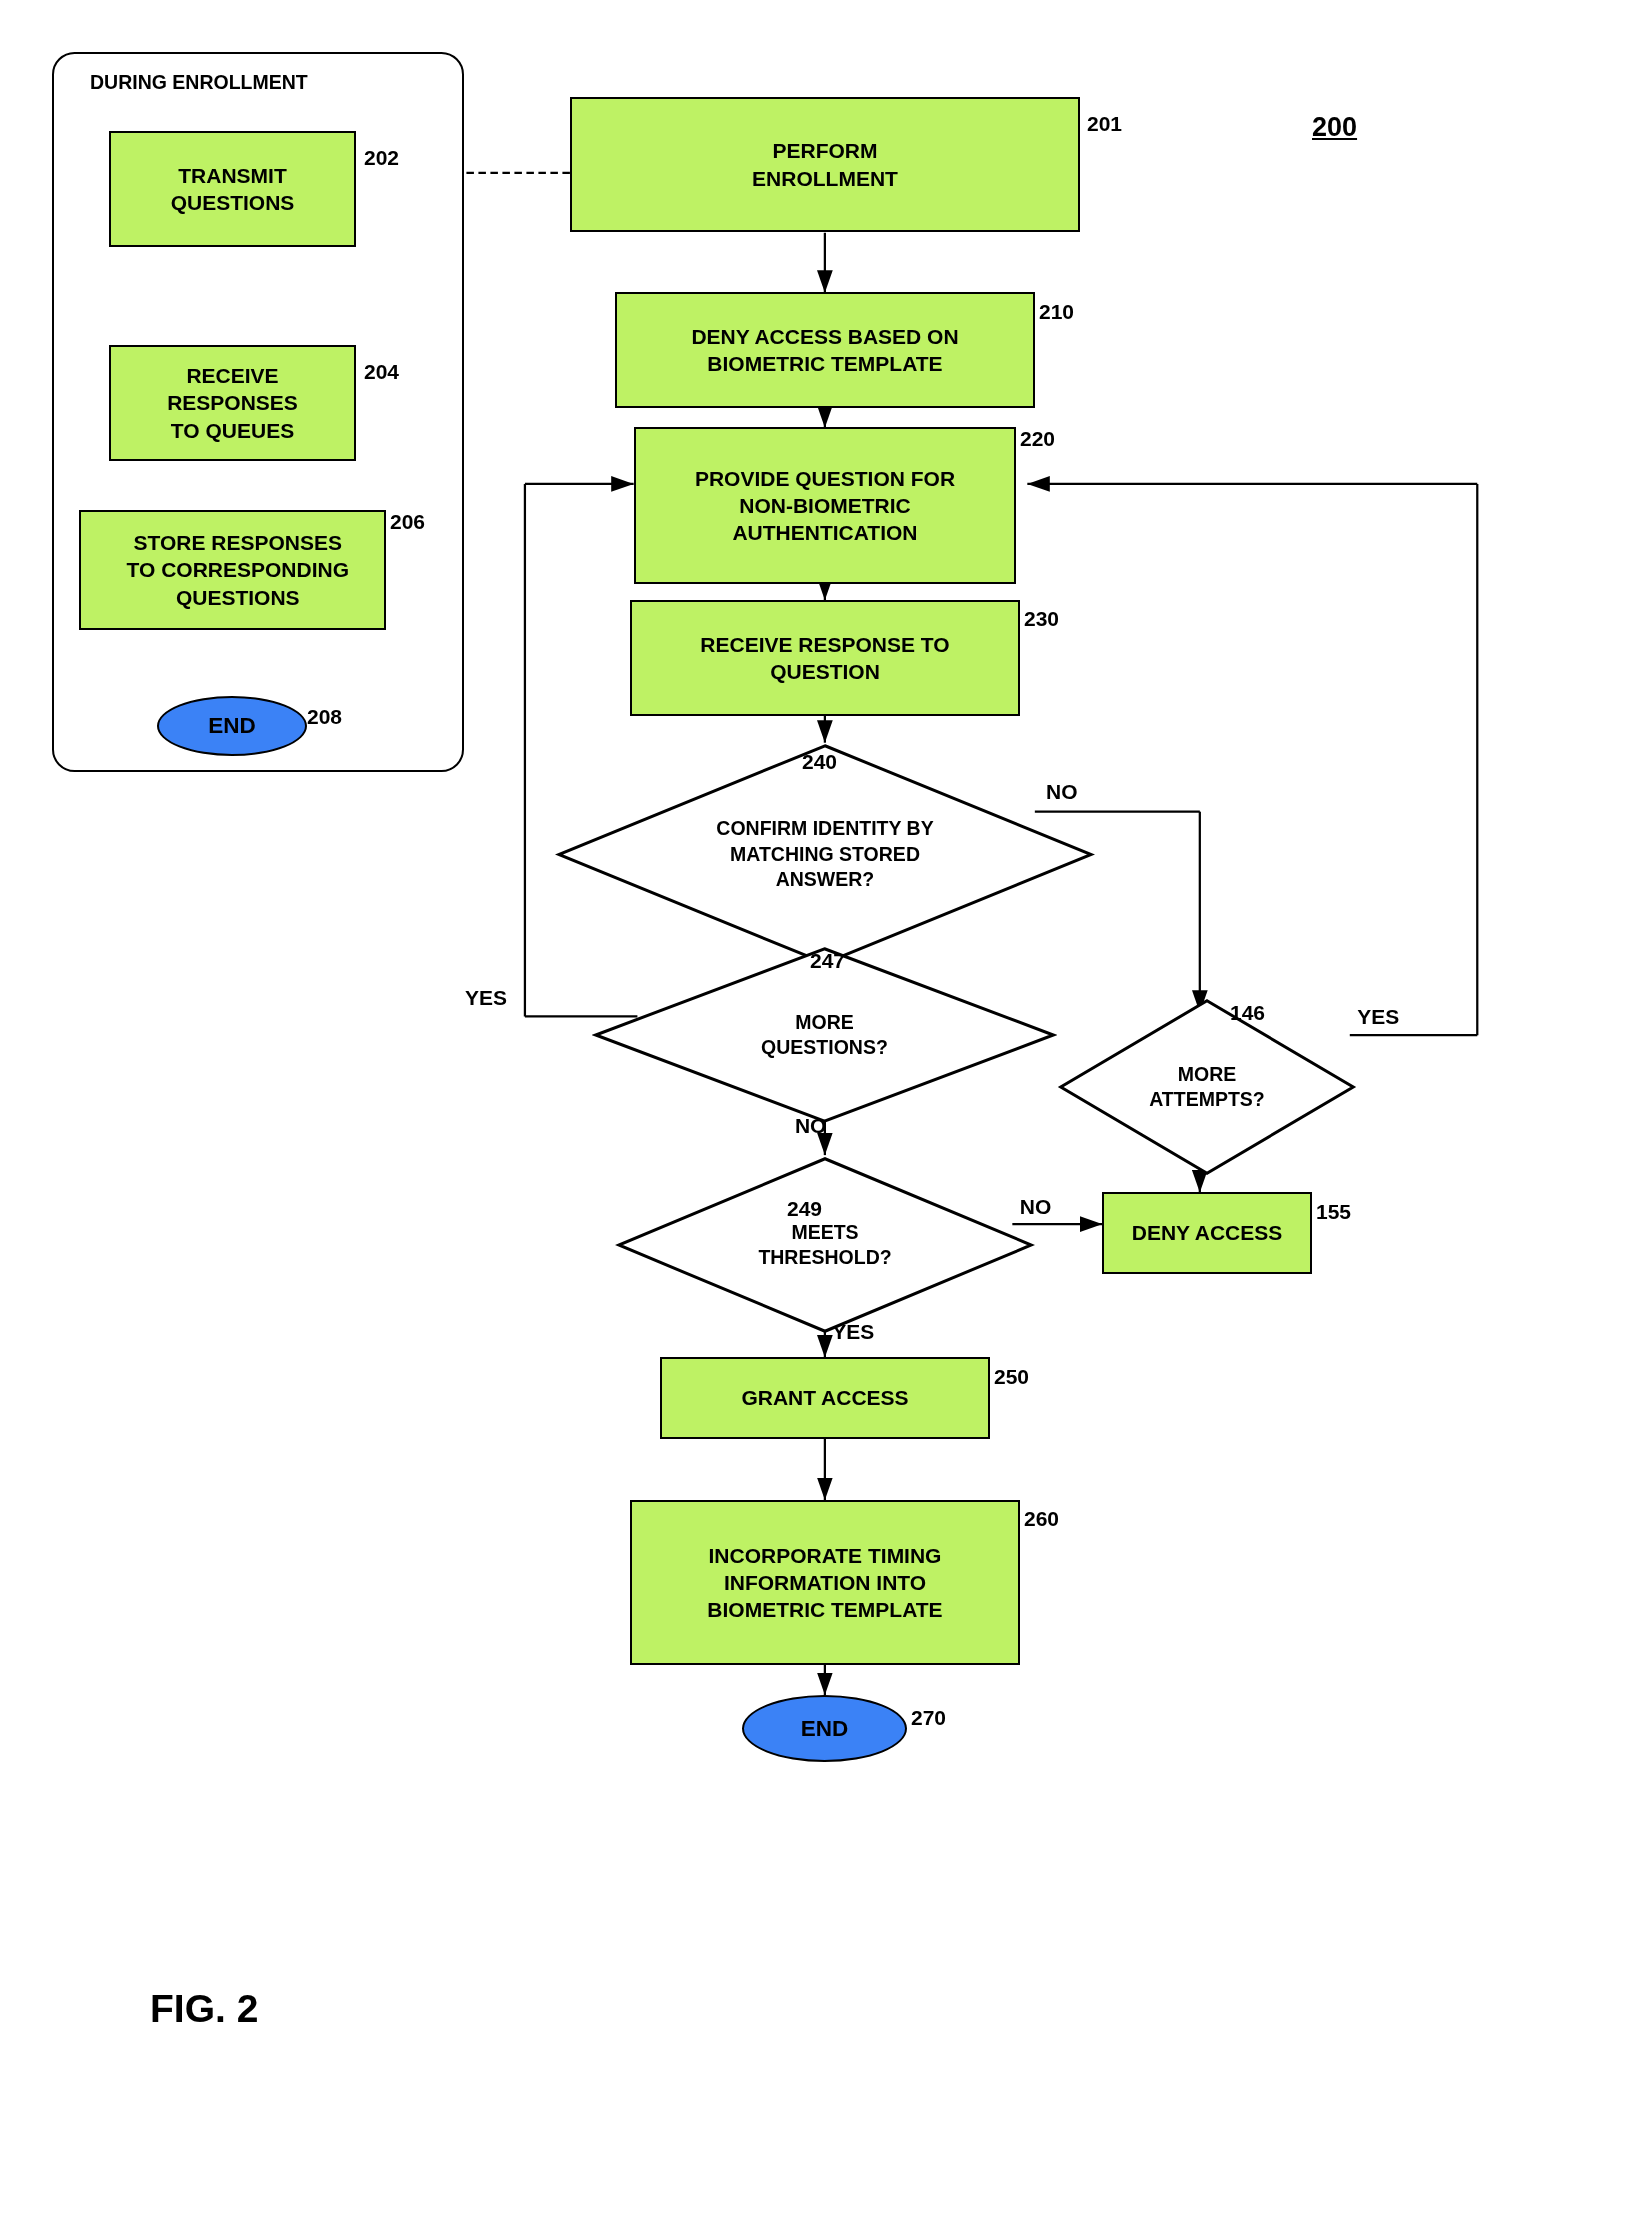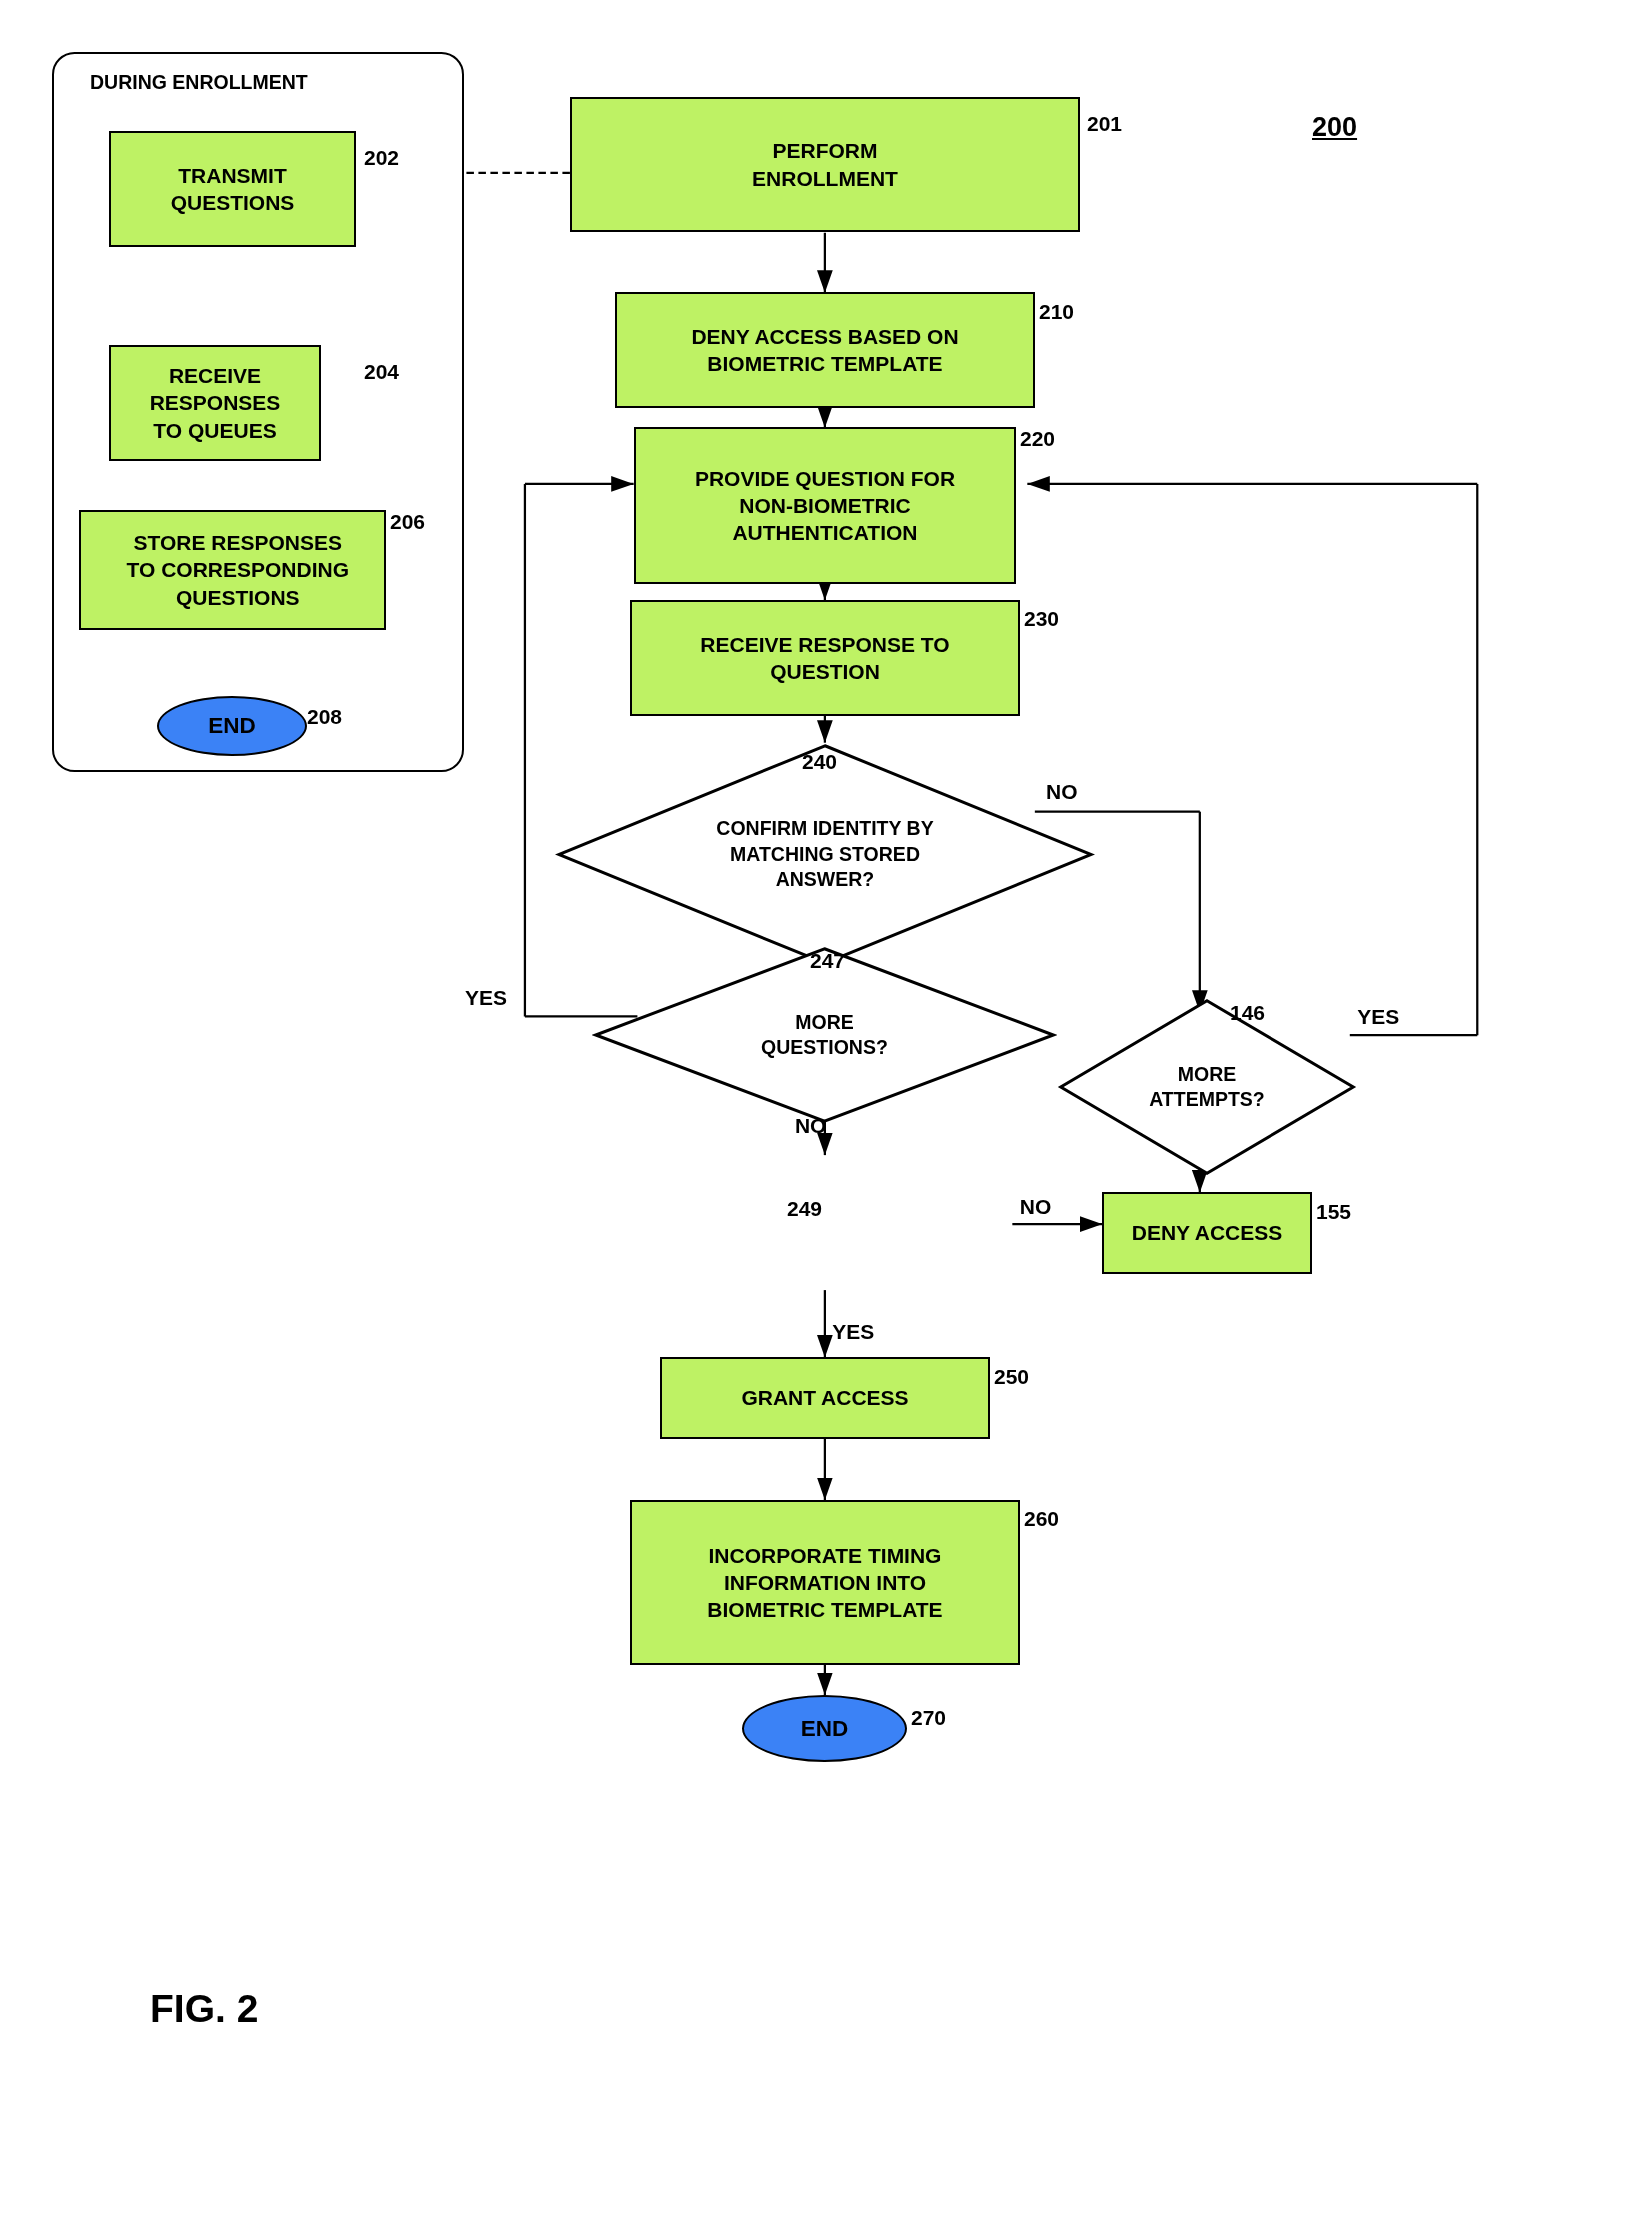--- a/index.html
+++ b/index.html
@@ -161,21 +161,21 @@
   <div class="rounded-container" style="left:52px; top:52px; width:412px; height:720px;">
   </div>
   <div class="label" style="left:90px; top:71px; font-size:19.5px;">DURING ENROLLMENT</div>
 
   <div class="box" style="left:109px; top:131px; width:247px; height:116px;">
     <span style="white-space:pre-line;">TRANSMIT
 QUESTIONS</span>
   </div>
   <div class="label" style="left:364px; top:146px;">202</div>
 
-  <div class="box" style="left:109px; top:345px; width:212px; height:116px;">
+  <div class="box" style="left:109px; top:345px; width:247px; height:116px;">
     <span style="white-space:pre-line;">RECEIVE
 RESPONSES
 TO QUEUES</span>
   </div>
   <div class="label" style="left:364px; top:360px;">204</div>
 
   <div class="box" style="left:79px; top:510px; width:307px; height:120px;padding-left:18px;">
     <span style="white-space:pre-line;">STORE RESPONSES
 TO CORRESPONDING
 QUESTIONS</span>
@@ -241,20 +241,29 @@
     <div class="diamond">
       <svg viewBox="0 0 400 240" preserveAspectRatio="none">
         <polygon points="200,5 395,120 200,235 5,120" fill="white" stroke="black" stroke-width="4"></polygon>
       </svg>
       <div class="diamond-text" style="white-space:pre-line; max-width:150px;">MORE
 ATTEMPTS?</div>
     </div>
   </div>
   <div class="label" style="left:1230px; top:1001px;">146</div>
 
+  <div class="diamond-wrap" style="left:615px; top:1155px; width:420px; height:180px;">
+    <div class="diamond">
+      <svg viewBox="0 0 560 240" preserveAspectRatio="none">
+        <polygon points="280,5 555,120 280,235 5,120" fill="white" stroke="black" stroke-width="4"></polygon>
+      </svg>
+      <div class="diamond-text" style="white-space:pre-line; max-width:187px;">MEETS
+THRESHOLD?</div>
+    </div>
+  </div>
   <div class="label" style="left:787px; top:1197px;">249</div>
 
   <div class="box" style="left:1102px; top:1192px; width:210px; height:82px;">
     <span style="white-space:pre-line;">DENY ACCESS</span>
   </div>
   <div class="label" style="left:1316px; top:1200px;">155</div>
 
   <div class="box" style="left:660px; top:1357px; width:330px; height:82px;">
     <span style="white-space:pre-line;">GRANT ACCESS</span>
   </div>

